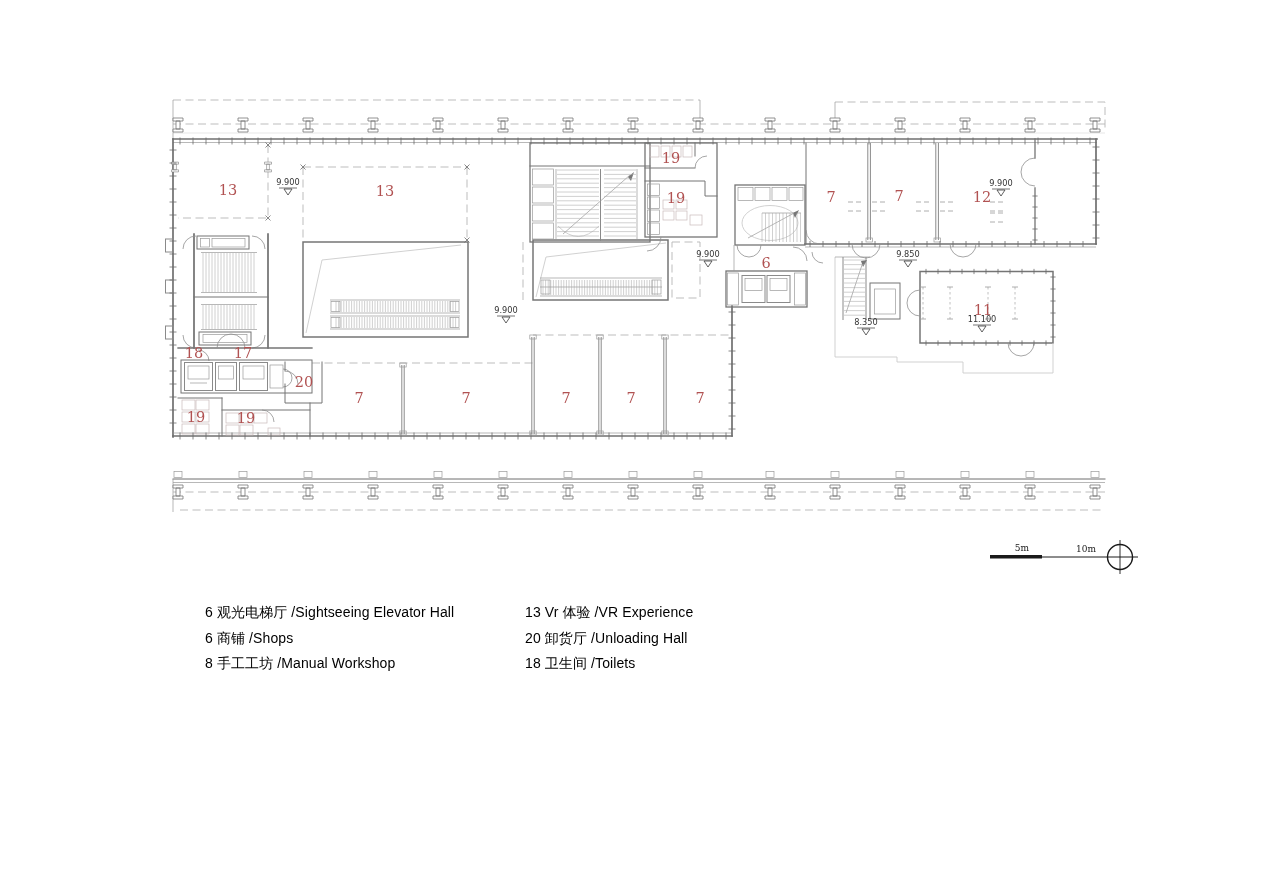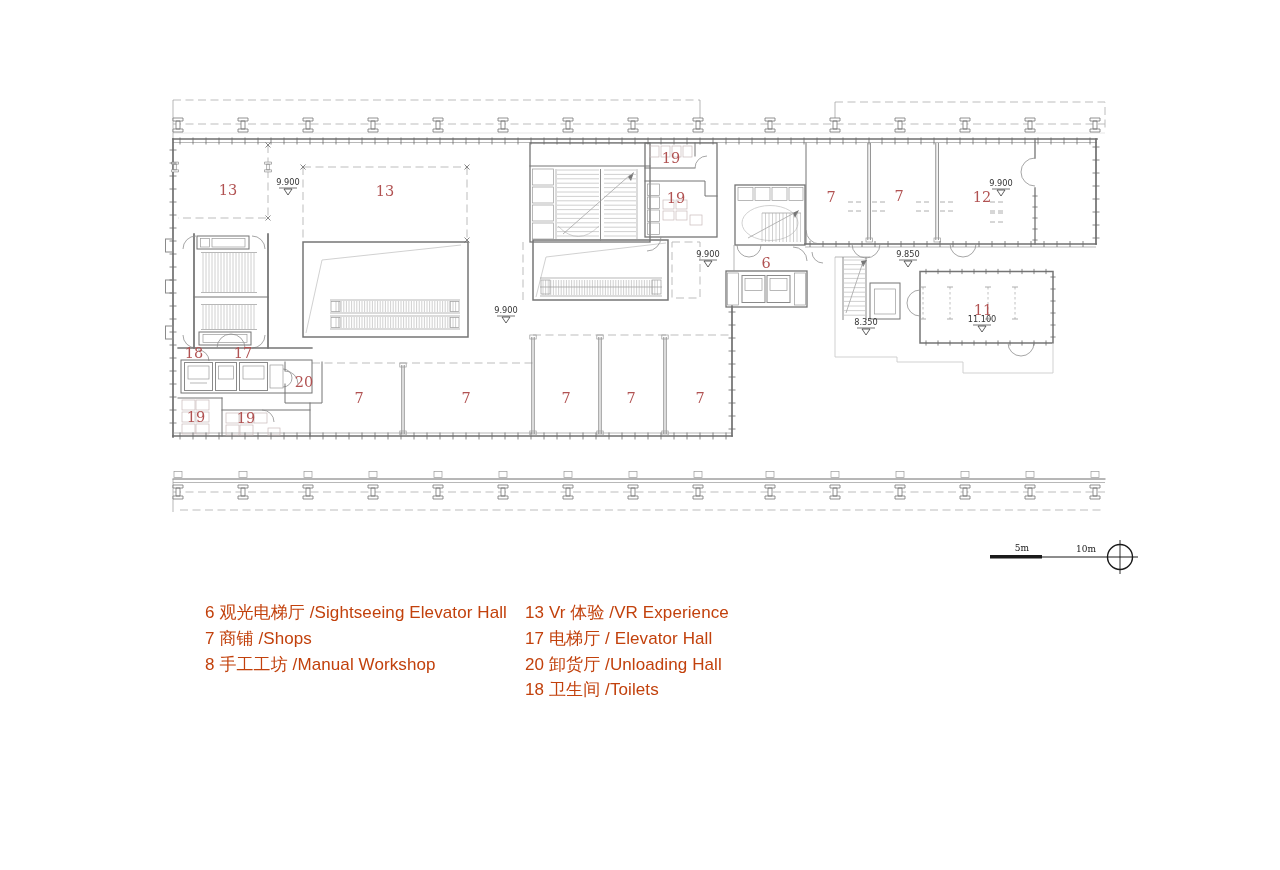--- a/index.html
+++ b/index.html
@@ -23,21 +23,21 @@
   .furn{stroke:#999999;stroke-width:0.8}
   .furnd{stroke:#b0b0b0;stroke-width:0.8;stroke-dasharray:2.5 2.5}
   .rlabel{font-family:"DejaVu Serif","Liberation Serif",serif;font-size:14.5px;fill:#b15252;
           text-anchor:middle;dominant-baseline:central}
   .elev{font-family:"DejaVu Sans",sans-serif;font-size:8.2px;fill:#333333;text-anchor:middle}
   .elevl{stroke:#3a3a3a;stroke-width:0.7}
   .elevt{stroke:#3a3a3a;stroke-width:0.8;fill:none}
   .scalet{font-family:"DejaVu Serif","Liberation Serif",serif;font-size:9px;fill:#1a1a1a;text-anchor:middle}
   
   .legend-col{position:absolute;top:600px;}
-  .legend-row{height:25.7px;display:flex;align-items:center;font-size:17px;color:#c2410c;
+  .legend-row{height:25.7px;display:flex;align-items:center;font-size:14px;color:#000000;
               white-space:pre;letter-spacing:0.1px;}
 </style>
 </head>
 <body>
 
 <div class="canvas">
 <svg width="1280" height="870" viewBox="0 0 1280 870">
   <defs></defs>
   <g id="ibeam-proto" display="none">
     <path id="ibeam" d="M-5,-7 h10 v3 h-10 Z M-5,4 h10 v3 h-10 Z M-2,-4 h4 v8 h-4 Z" fill="#ffffff" stroke="#777777" stroke-width="0.8"></path>
@@ -866,23 +866,22 @@
 
   <g>
     <circle cx="1120" cy="557" r="12.5" fill="none" stroke="#1a1a1a" stroke-width="1.4"></circle>
     <line x1="1120" y1="540" x2="1120" y2="574" stroke="#1a1a1a" stroke-width="0.9"></line>
   </g>
 </svg>
 
 <div class="legend">
   <div class="legend-col" style="left:205px">
     <div class="legend-row">6 观光电梯厅 /Sightseeing Elevator Hall</div>
-    <div class="legend-row">7 商铺 /Shops</div>
+    <div class="legend-row">6 商铺 /Shops</div>
     <div class="legend-row">8 手工工坊 /Manual Workshop</div>
   </div>
   <div class="legend-col" style="left:525px">
     <div class="legend-row">13 Vr 体验 /VR Experience</div>
-    <div class="legend-row">17 电梯厅 / Elevator Hall</div>
     <div class="legend-row">20 卸货厅 /Unloading Hall</div>
     <div class="legend-row">18 卫生间 /Toilets</div>
   </div>
 </div>
 </div>
 
 </body></html>

